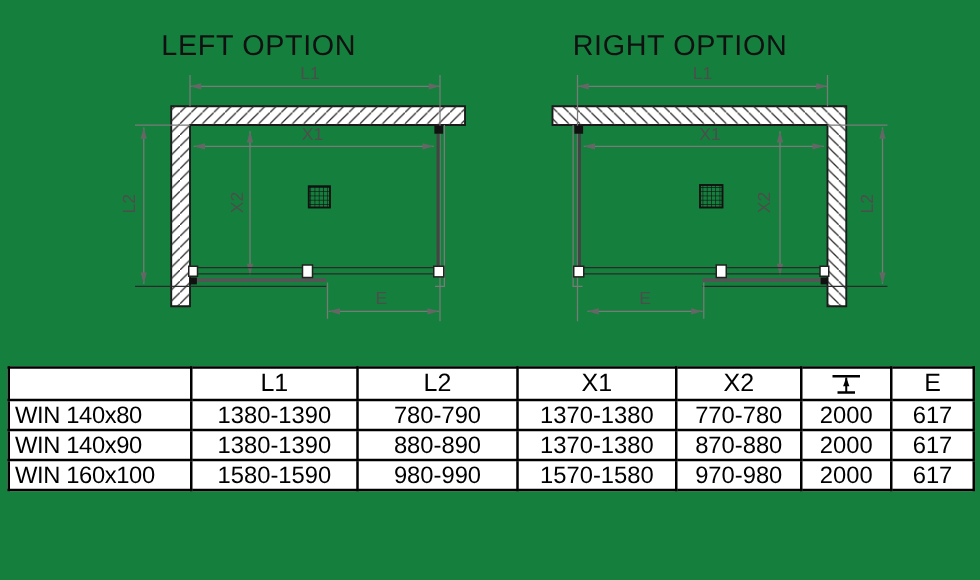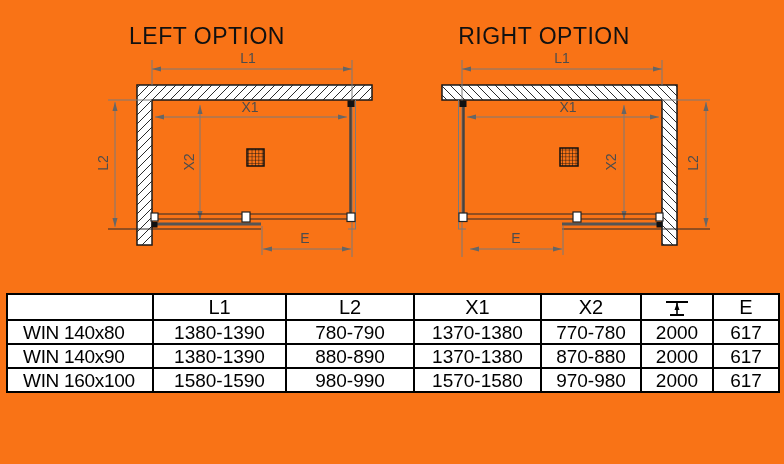--- a/index.html
+++ b/index.html
@@ -1,16 +1,16 @@
 <!DOCTYPE html>
 <html><head>
 <meta charset="utf-8">
 <style>
   html,body{margin:0;padding:0;background:#fff;}
-  .stage{position:relative;width:784px;height:464px;background:#f97316;overflow:hidden;
+  .stage{position:relative;width:784px;height:464px;background:#15803d;overflow:hidden;
          font-family:"Liberation Sans",sans-serif;}
   .diagram{position:absolute;top:0;}
   #left-svg{left:0;}
   #right-svg{left:392px;}
   .title-text{font-family:"Liberation Sans",sans-serif;font-size:23px;fill:#111;letter-spacing:.5px;}
   .dim-label{font-family:"Liberation Sans",sans-serif;font-size:14px;fill:#4d4d4d;}
   .dimline{stroke:#7a7a7a;stroke-width:1;fill:none;}
   .extline{stroke:#7a7a7a;stroke-width:1;fill:none;}
   .arrow{fill:#666;stroke:none;}
   .wall{fill:#fff;stroke:#1a1a1a;stroke-width:1.5;}
@@ -22,21 +22,21 @@
   .cap{fill:#fff;stroke:#222;stroke-width:1.2;}
   .fit{fill:#111;stroke:none;}
   .drain{stroke:#111;stroke-width:1.5;}
 
   table.dims{position:absolute;left:6px;top:293px;width:772px;border-collapse:collapse;
              table-layout:fixed;background:#fff;}
   table.dims th,table.dims td{border:2px solid #000;padding:0;height:22px;
              font-family:"Liberation Sans",sans-serif;font-size:19px;font-weight:400;
              color:#000;text-align:center;white-space:nowrap;overflow:hidden;line-height:21px;}
   table.dims thead th{height:24px;font-size:20px;}
-  table.dims td.model{text-align:left;padding-left:15px;letter-spacing:-0.3px;}
+  table.dims td.model{text-align:left;padding-left:4px;letter-spacing:-0.3px;}
   .hsym{display:inline-block;vertical-align:middle;}
 </style>
 </head>
 <body>
 
 <div class="stage">
 
   <svg id="left-svg" class="diagram" width="392" height="290" viewBox="0 0 392 290">
     <defs>
       <pattern id="hatchL" width="9" height="9" patternUnits="userSpaceOnUse">

